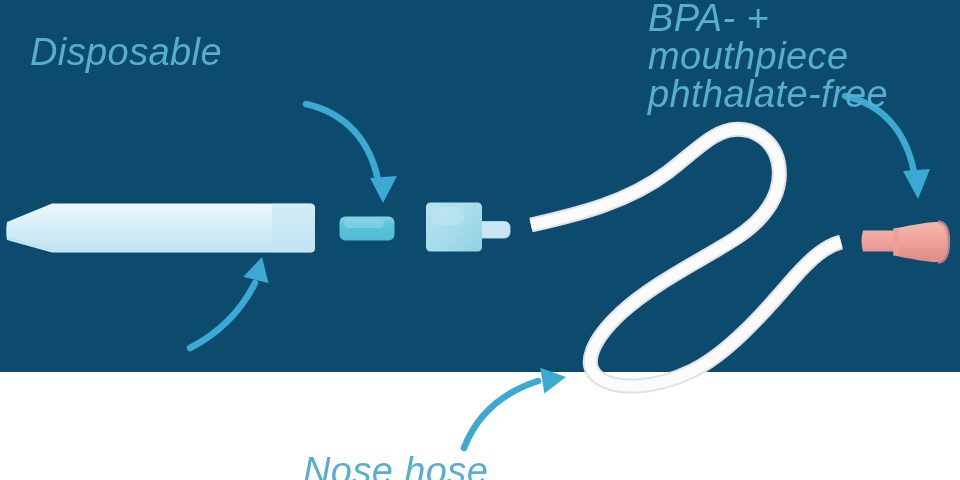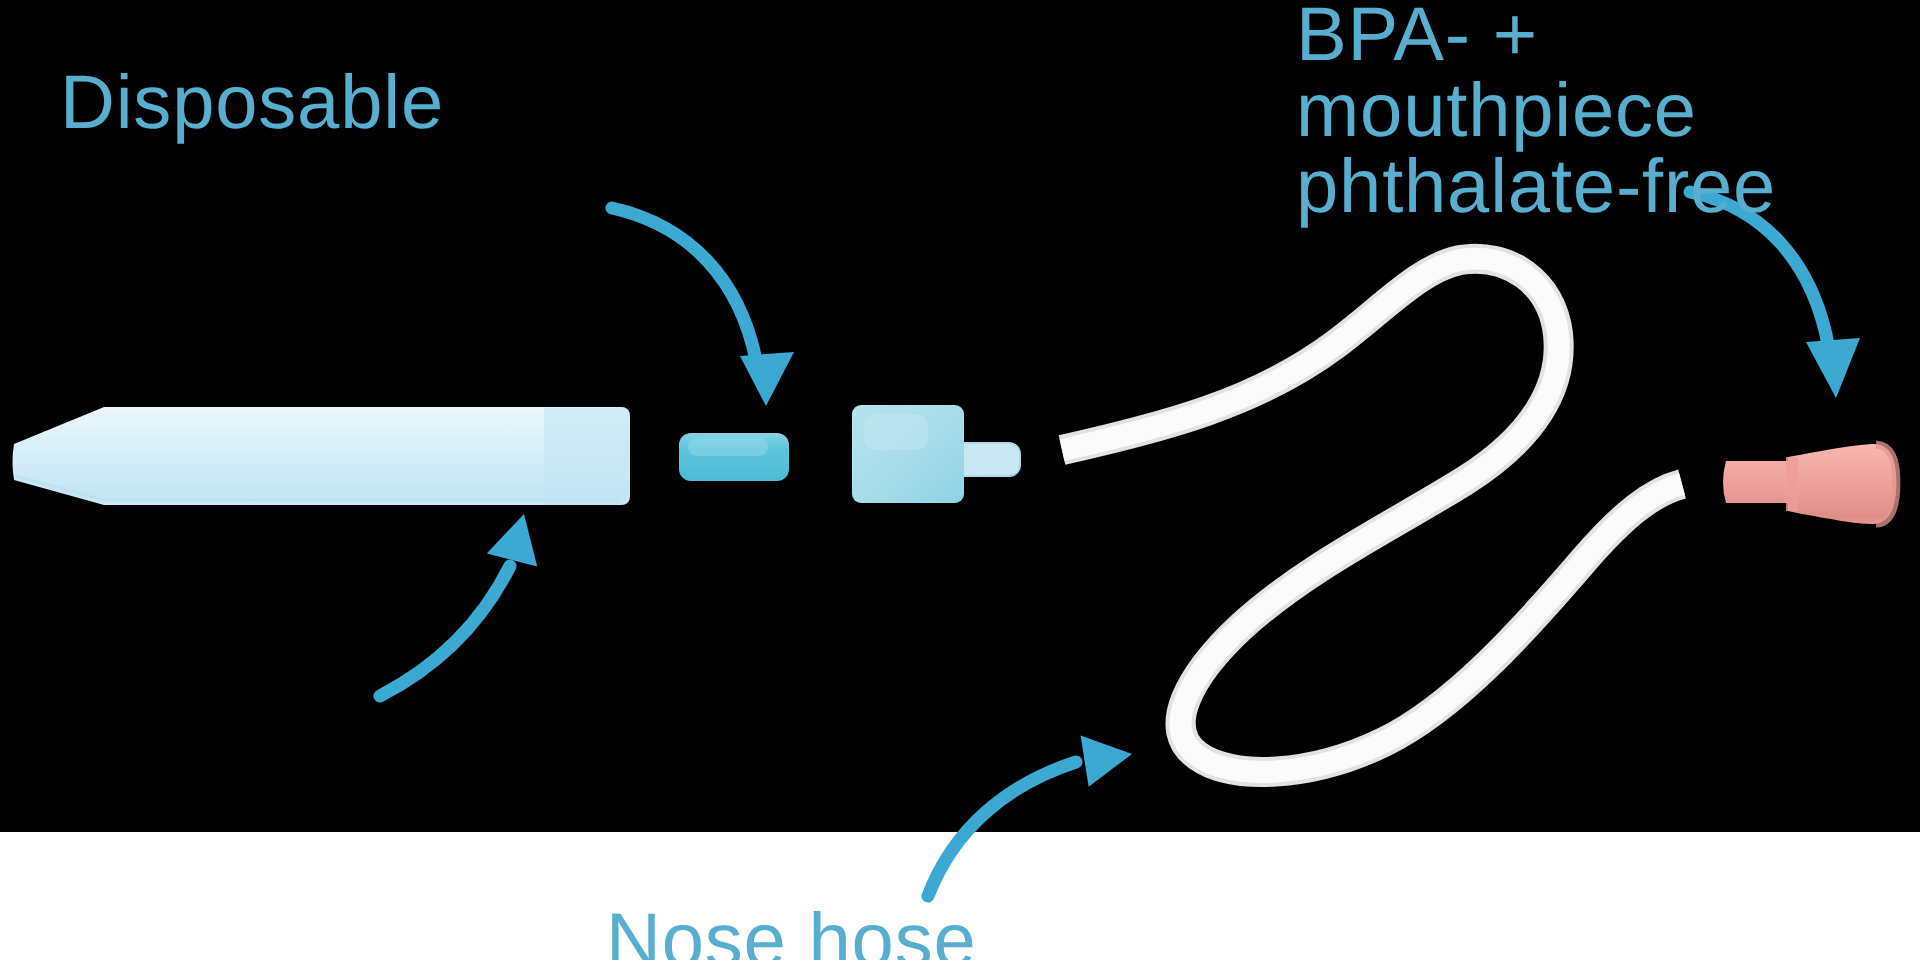--- a/index.html
+++ b/index.html
@@ -4,22 +4,23 @@
 <style>
   html, body { margin: 0; padding: 0; }
   body {
     width: 960px; height: 480px;
     background: #ffffff;
     font-family: "Liberation Sans", sans-serif;
     overflow: hidden;
   }
   .stage {
     position: relative;
-    width: 960px; height: 416px;
-    background: #000000;
+    width: 960px; height: 372px;
+    background: #0c4a6e;
+    font-style: italic;
   }
   .canvas {
     position: absolute; left: 0; top: 0;
   }
   .label {
     position: absolute;
     color: var(--label-blue, #57AECE);
     font-size: 38px;
     line-height: 38px;
     letter-spacing: 0.4px;

